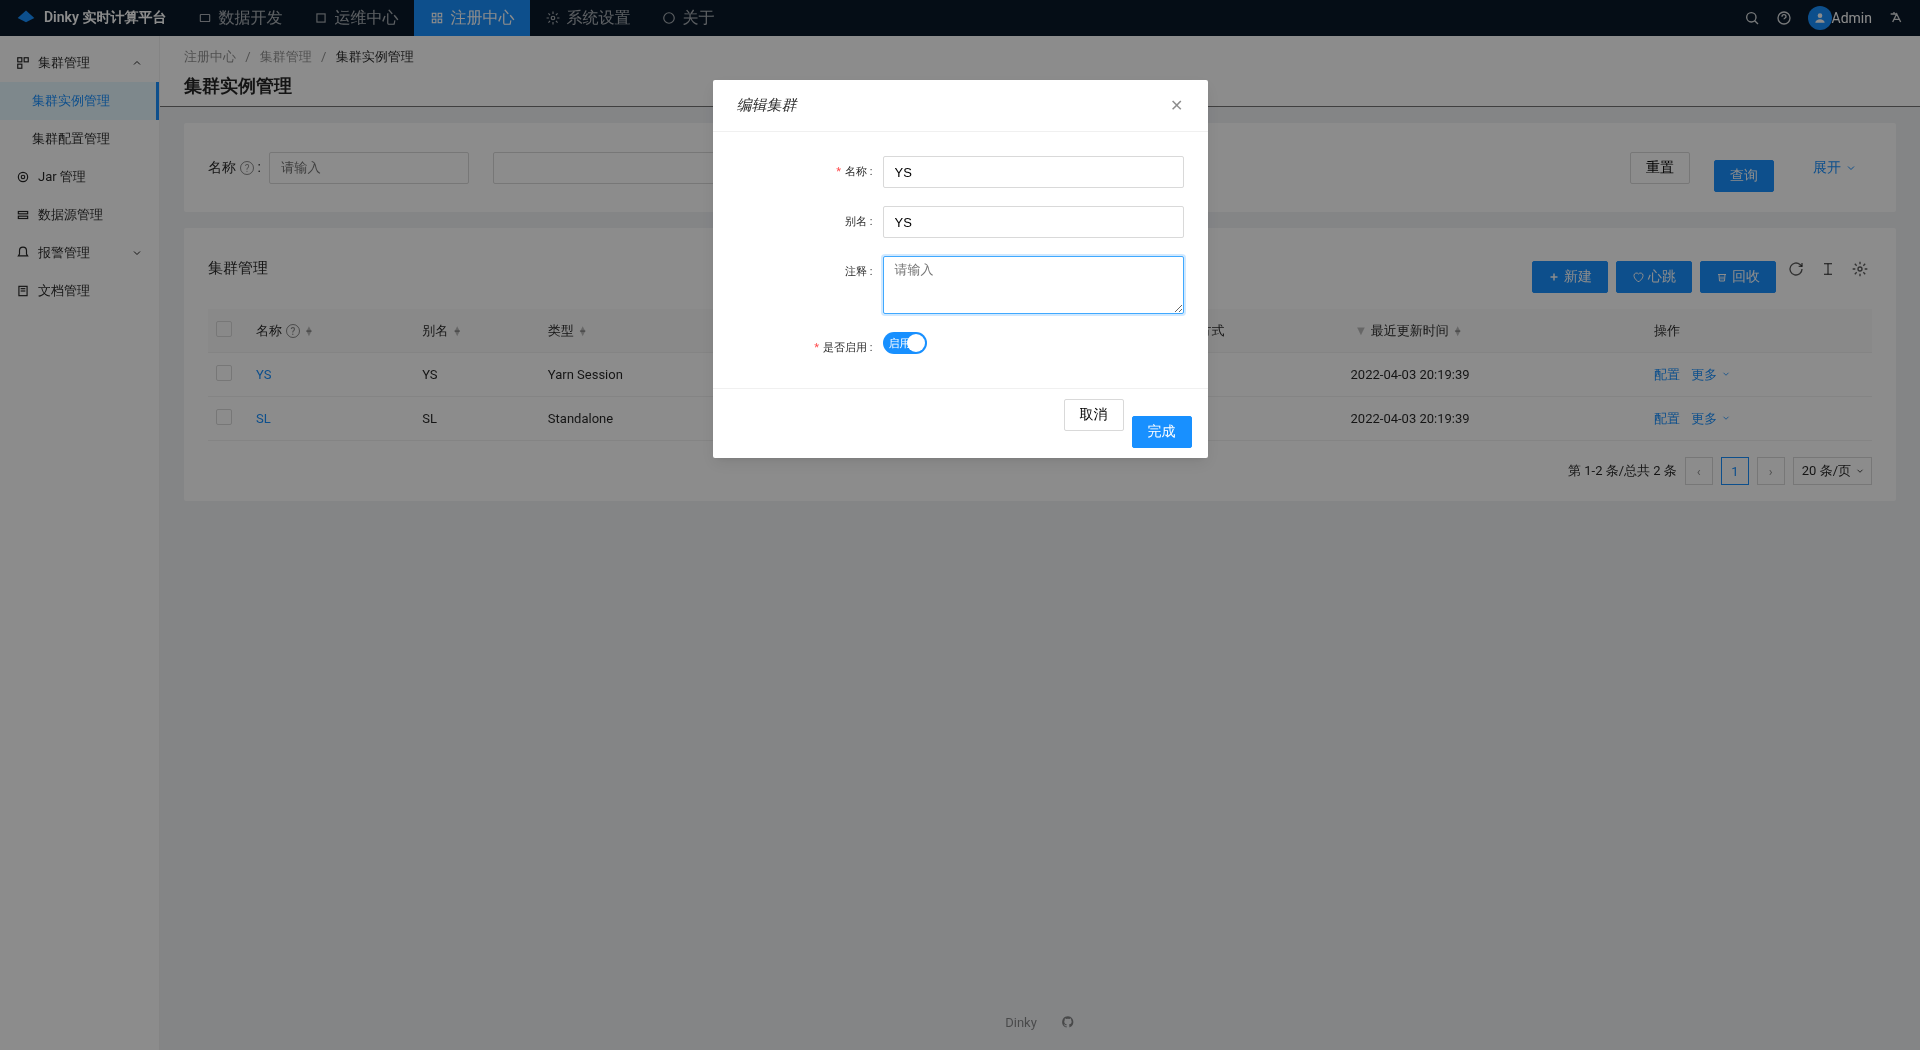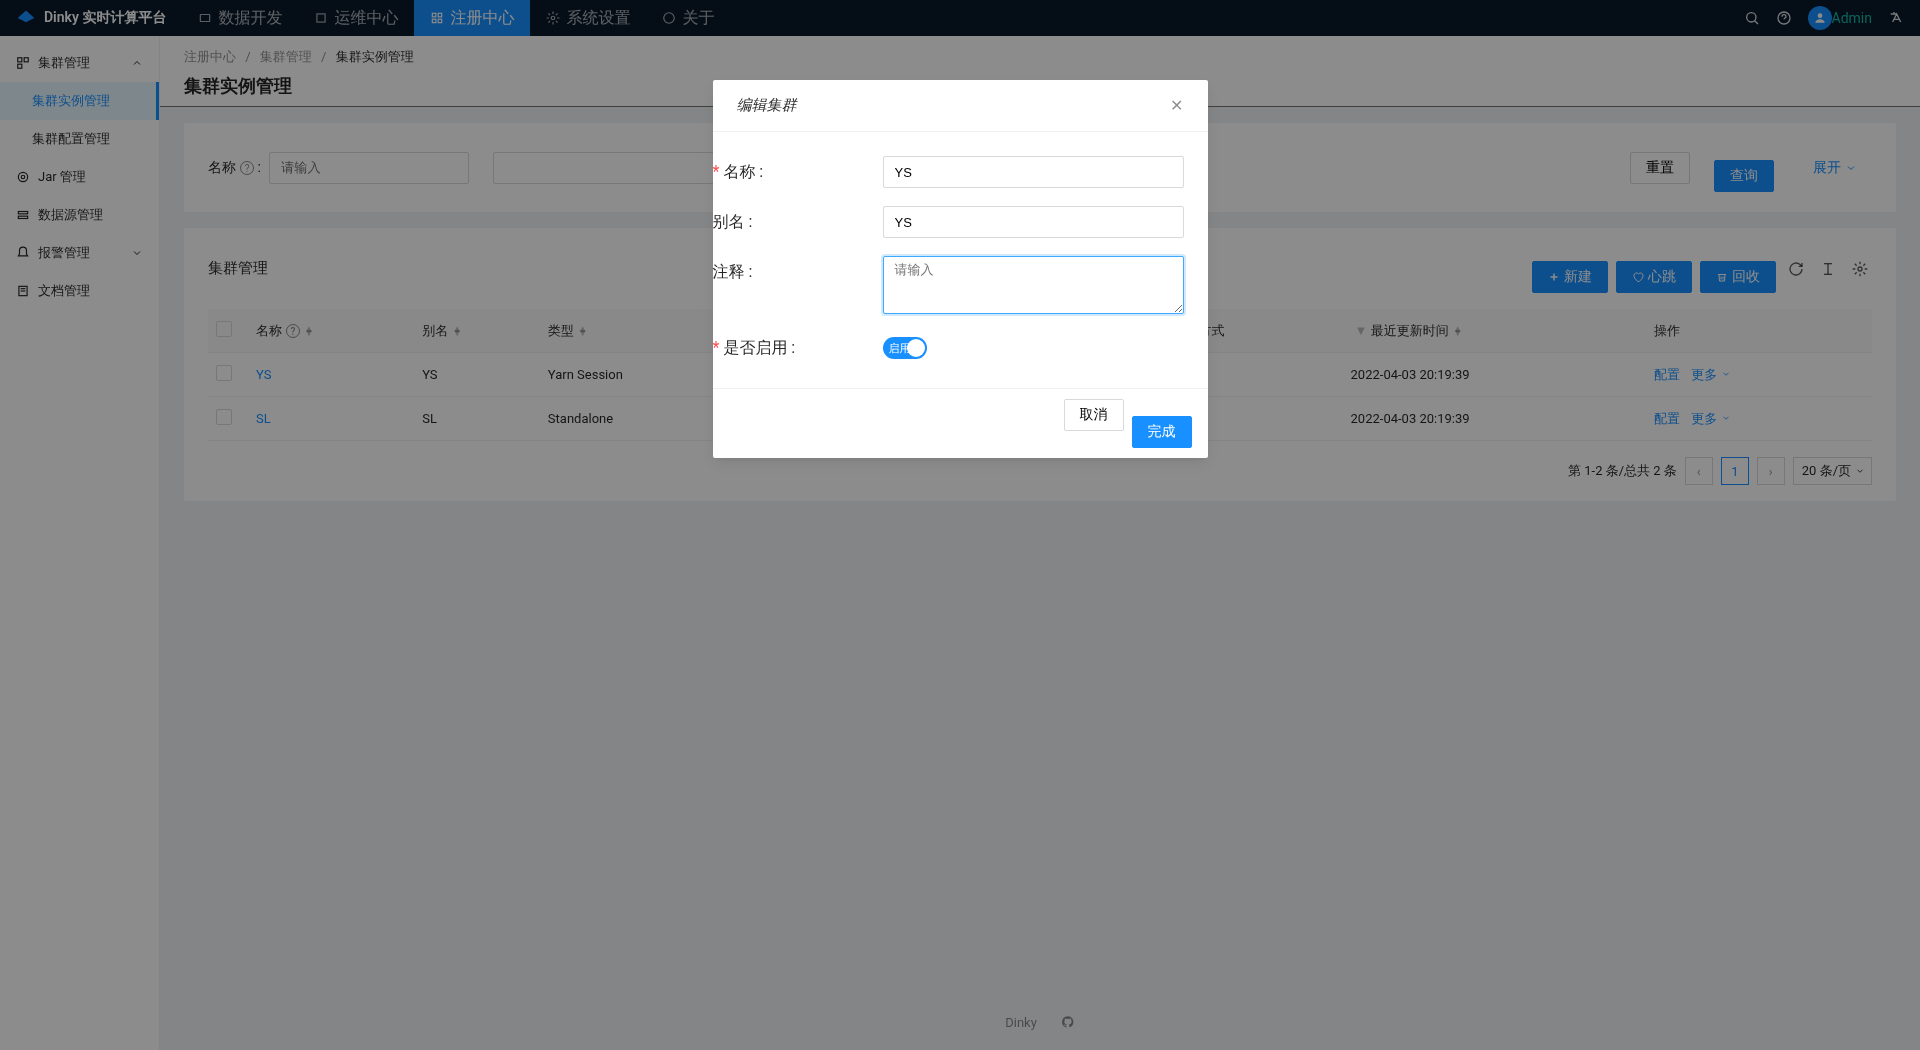--- a/index.html
+++ b/index.html
@@ -7,21 +7,21 @@
     
     
     .top-header { height: 36px; background: #0a1929; display: flex; align-items: center; padding: 0 16px; color: rgba(255,255,255,0.65); }
     .logo-area { display: flex; align-items: center; gap: 8px; color: #fff; font-weight: 600; font-size: 14px; margin-right: 16px; }
     .logo-icon { width: 20px; height: 20px; }
     .top-nav { display: flex; align-items: center; height: 100%; }
     .top-nav-item { display: flex; align-items: center; gap: 6px; padding: 0 16px; height: 100%; cursor: pointer; font-size: 16px; }
     .top-nav-item.active { background: #1890ff; color: #fff; }
     .top-header-right { margin-left: auto; display: flex; align-items: center; gap: 16px; }
     .header-icon { color: rgba(255,255,255,0.85); cursor: pointer; display: flex; align-items: center; }
-    .user-area { display: flex; align-items: center; color: #14b8a6; }
+    .user-area { display: flex; align-items: center; color: #ffffff; }
     .avatar { width: 24px; height: 24px; border-radius: 50%; background: #1890ff; display: flex; align-items: center; justify-content: center; }
 
     
     .main-layout { display: flex; height: calc(100vh - 36px); }
     .sidebar { width: 160px; background: #fff; border-right: 1px solid #f0f0f0; padding-top: 8px; flex-shrink: 0; }
     .sidebar-item { display: flex; align-items: center; justify-content: space-between; padding: 10px 16px; cursor: pointer; color: rgba(0,0,0,0.85); font-size: 13px; }
     .sidebar-item-left { display: flex; align-items: center; gap: 8px; }
     .sidebar-sub { padding-left: 32px; }
     .sidebar-item.active { background: #e6f7ff; color: #1890ff; border-right: 3px solid #1890ff; }
 
@@ -75,21 +75,21 @@
     .footer-links { display: flex; gap: 24px; justify-content: center; margin-bottom: 4px; }
 
     
     .modal-overlay { position: fixed; inset: 0; background: rgba(0,0,0,0.45); display: flex; align-items: flex-start; justify-content: center; padding-top: 80px; }
     .modal { width: 495px; background: #fff; border-radius: 2px; box-shadow: 0 3px 6px -4px rgba(0,0,0,0.12), 0 6px 16px 0 rgba(0,0,0,0.08); }
     .modal-header { padding: 16px 24px; border-bottom: 1px solid #f0f0f0; display: flex; justify-content: space-between; align-items: center; }
     .modal-title { font-size: 15px; font-weight: 500; font-style: italic; }
     .modal-close { color: rgba(0,0,0,0.45); cursor: pointer; font-size: 16px; }
     .modal-body { padding: 24px 24px 24px 0; }
     .modal-form-item { display: flex; align-items: flex-start; margin-bottom: 18px; }
-    .modal-label { width: 170px; text-align: left; padding-right: 10px; color: rgba(0,0,0,0.85); line-height: 32px; font-size: 16px; }
+    .modal-label { width: 170px; text-align: right; padding-right: 10px; color: rgba(0,0,0,0.85); line-height: 32px; font-size: 11px; }
     .modal-label.required::before { content: "*"; color: #ff4d4f; margin-right: 4px; }
     .modal-input { flex: 1; height: 32px; padding: 4px 11px; border: 1px solid #d9d9d9; border-radius: 2px; font-size: 13px; }
     .modal-select { flex: 1; height: 32px; padding: 4px 11px; border: 1px solid #d9d9d9; border-radius: 2px; display: flex; align-items: center; justify-content: space-between; font-size: 13px; }
     .modal-textarea { flex: 1; min-height: 46px; padding: 4px 11px; border: 1px solid #d9d9d9; border-radius: 2px; resize: vertical; font-family: inherit; font-size: 13px; position: relative; }
     .modal-textarea.focused { border-color: #40a9ff; box-shadow: 0 0 0 2px rgba(24,144,255,0.2); min-height: 58px; }
     .modal-textarea.ha { background: #fff; }
     .clear-icon { position: absolute; right: 8px; top: 8px; color: rgba(0,0,0,0.25); cursor: pointer; }
     .switch { width: 44px; height: 22px; border-radius: 11px; background: #1890ff; position: relative; cursor: pointer; display: flex; align-items: center; }
     .switch-text { color: #fff; font-size: 11px; padding-left: 6px; }
     .switch-handle { width: 18px; height: 18px; border-radius: 50%; background: #fff; position: absolute; right: 2px; top: 2px; }
@@ -407,21 +407,21 @@
       <div class="modal-form-item">
         <span class="modal-label"><span>别名</span> :</span>
         <input class="modal-input" value="YS" style="">
       </div>
       <div class="modal-form-item">
         <span class="modal-label"><span>注释</span> :</span>
         <textarea class="modal-textarea focused" placeholder="请输入" style=""></textarea>
       </div>
       <div class="modal-form-item" style="margin-bottom:0">
         <span class="modal-label required"><span>是否启用</span> :</span>
-        <div style="display:flex;align-items:center;height:32px">
+        <div style="display:flex;height:32px">
           <div class="switch">
             <span class="switch-text">启用</span>
             <span class="switch-handle"></span>
           </div>
         </div>
       </div>
     </div>
     <div class="modal-footer">
       <button class="btn">取消</button>
       <button class="btn btn-primary">完成</button>

